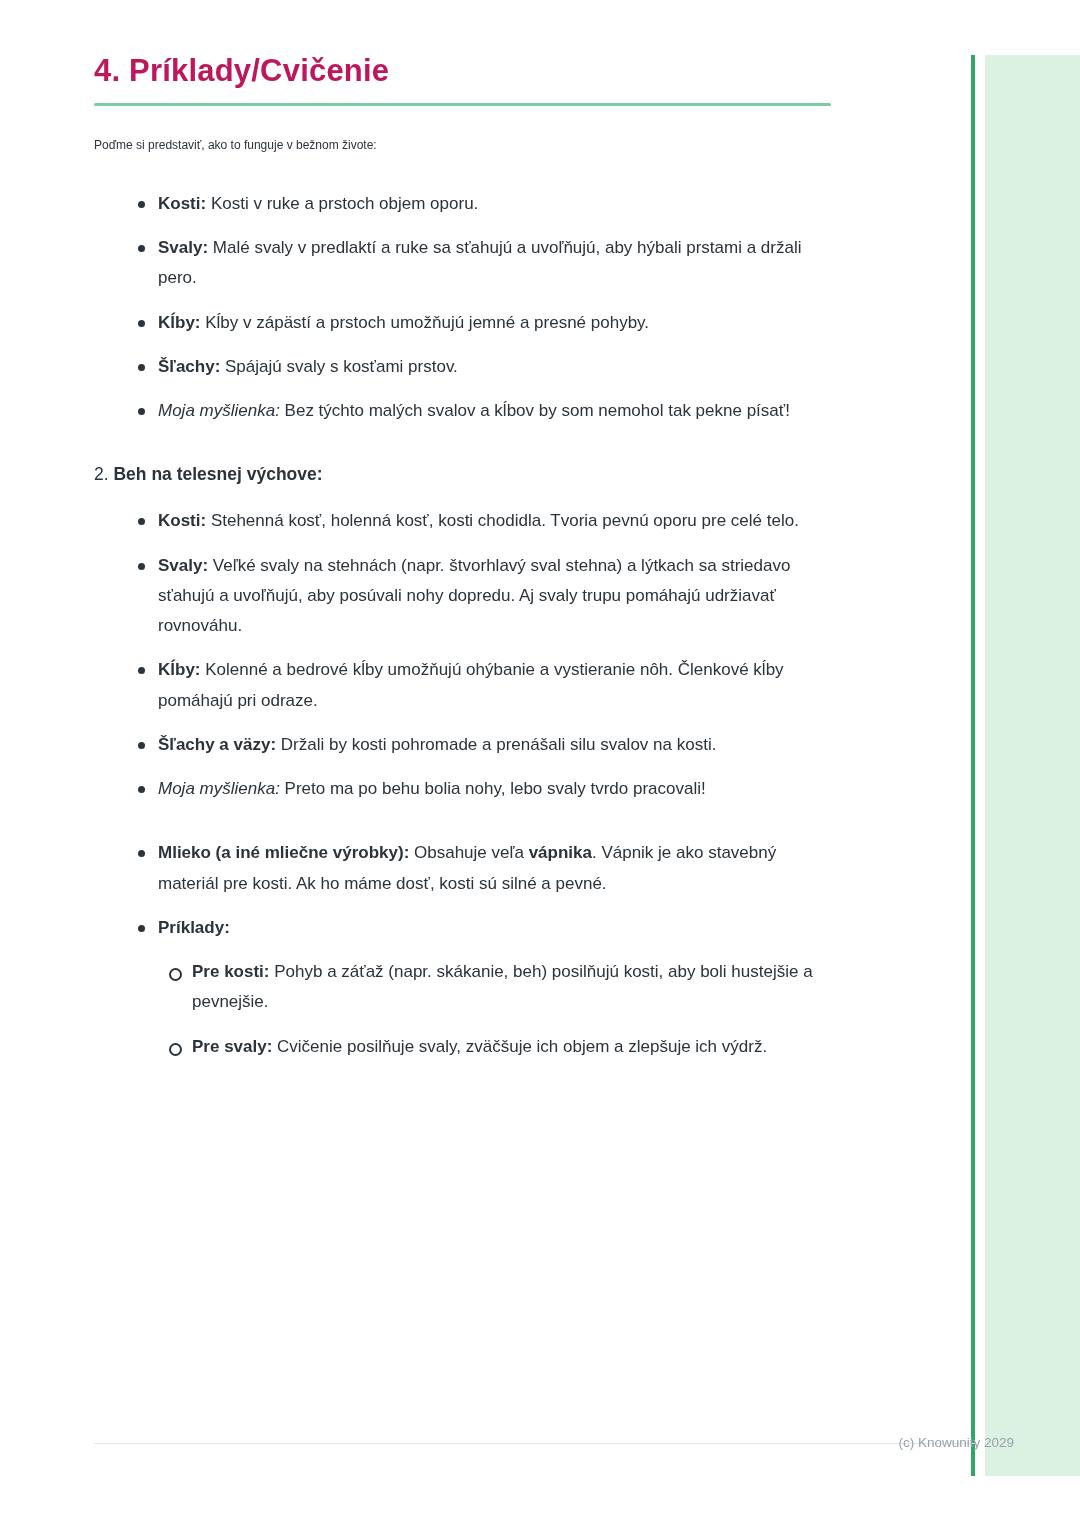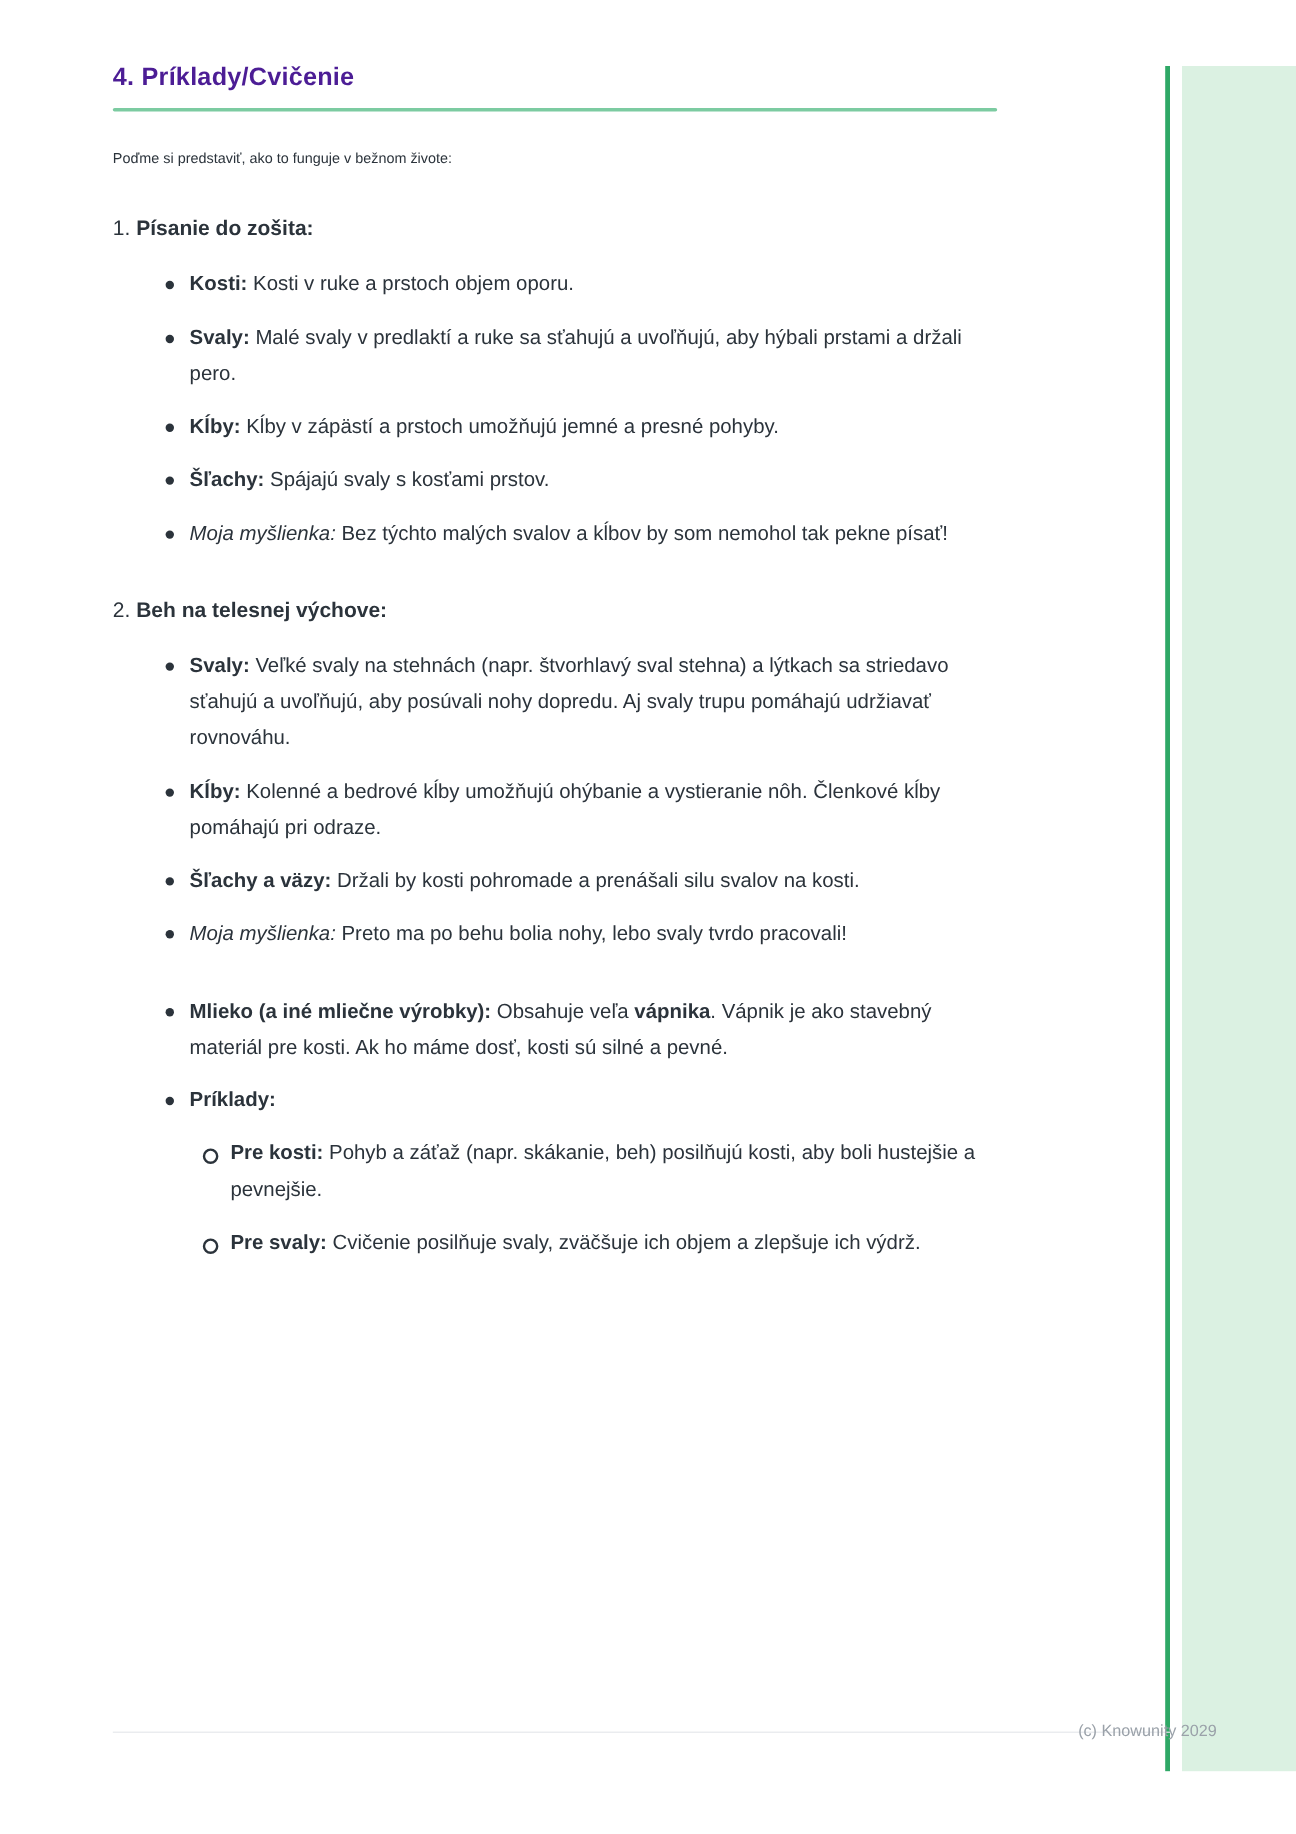--- a/index.html
+++ b/index.html
@@ -14,24 +14,24 @@
     overflow: hidden;
   }
   .content {
     position: absolute;
     left: 94px;
     top: 52px;
     width: 737px;
   }
   h1.title {
     margin: 0;
-    font-size: 21px;
+    font-size: 31px;
     line-height: 1.25;
     font-weight: 700;
-    color: #4c1d95;
+    color: #be185d;
     letter-spacing: 0.2px;
   }
   .title-rule {
     margin-top: 12px;
     height: 3px;
     background: #7CCBA1;
     border-radius: 2px;
   }
   .intro {
     margin: 30px 0 0;
@@ -125,39 +125,36 @@
   <div class="content">
 
     <h1 class="title">4. Príklady/Cvičenie</h1>
     <div class="title-rule"></div>
 
     <p class="intro">Poďme si predstaviť, ako to funguje v bežnom živote:</p>
 
     <ol class="sections">
 
       <li class="section">
-        <p class="sec-head">
-          <span class="sec-num">1.</span>
-          <span class="sec-title">Písanie do zošita:</span>
-        </p>
         <ul class="items">
           <li class="item"><span class="b">Kosti:</span><span> Kosti v ruke a prstoch objem oporu.</span></li>
           <li class="item"><span class="b">Svaly:</span><span> Malé svaly v predlaktí a ruke sa sťahujú a uvoľňujú, aby hýbali prstami a držali pero.</span></li>
           <li class="item"><span class="b">Kĺby:</span><span> Kĺby v zápästí a prstoch umožňujú jemné a presné pohyby.</span></li>
           <li class="item"><span class="b">Šľachy:</span><span> Spájajú svaly s kosťami prstov.</span></li>
           <li class="item"><span class="i">Moja myšlienka:</span><span> Bez týchto malých svalov a kĺbov by som nemohol tak pekne písať!</span></li>
         </ul>
       </li>
 
       <li class="section">
         <p class="sec-head">
           <span class="sec-num">2.</span>
           <span class="sec-title">Beh na telesnej výchove:</span>
         </p>
         <ul class="items">
+          <li class="item"><span class="b">Kosti:</span><span> Stehenná kosť, holenná kosť, kosti chodidla. Tvoria pevnú oporu pre celé telo.</span></li>
           <li class="item"><span class="b">Svaly:</span><span> Veľké svaly na stehnách (napr. štvorhlavý sval stehna) a lýtkach sa striedavo sťahujú a uvoľňujú, aby posúvali nohy dopredu. Aj svaly trupu pomáhajú udržiavať rovnováhu.</span></li>
           <li class="item"><span class="b">Kĺby:</span><span> Kolenné a bedrové kĺby umožňujú ohýbanie a vystieranie nôh. Členkové kĺby pomáhajú pri odraze.</span></li>
           <li class="item"><span class="b">Šľachy a väzy:</span><span> Držali by kosti pohromade a prenášali silu svalov na kosti.</span></li>
           <li class="item"><span class="i">Moja myšlienka:</span><span> Preto ma po behu bolia nohy, lebo svaly tvrdo pracovali!</span></li>
         </ul>
       </li>
 
       <li class="section">
         <ul class="items">
           <li class="item"><span class="b">Mlieko (a iné mliečne výrobky):</span><span> Obsahuje veľa </span><span class="b">vápnika</span><span>. Vápnik je ako stavebný materiál pre kosti. Ak ho máme dosť, kosti sú silné a pevné.</span></li>

